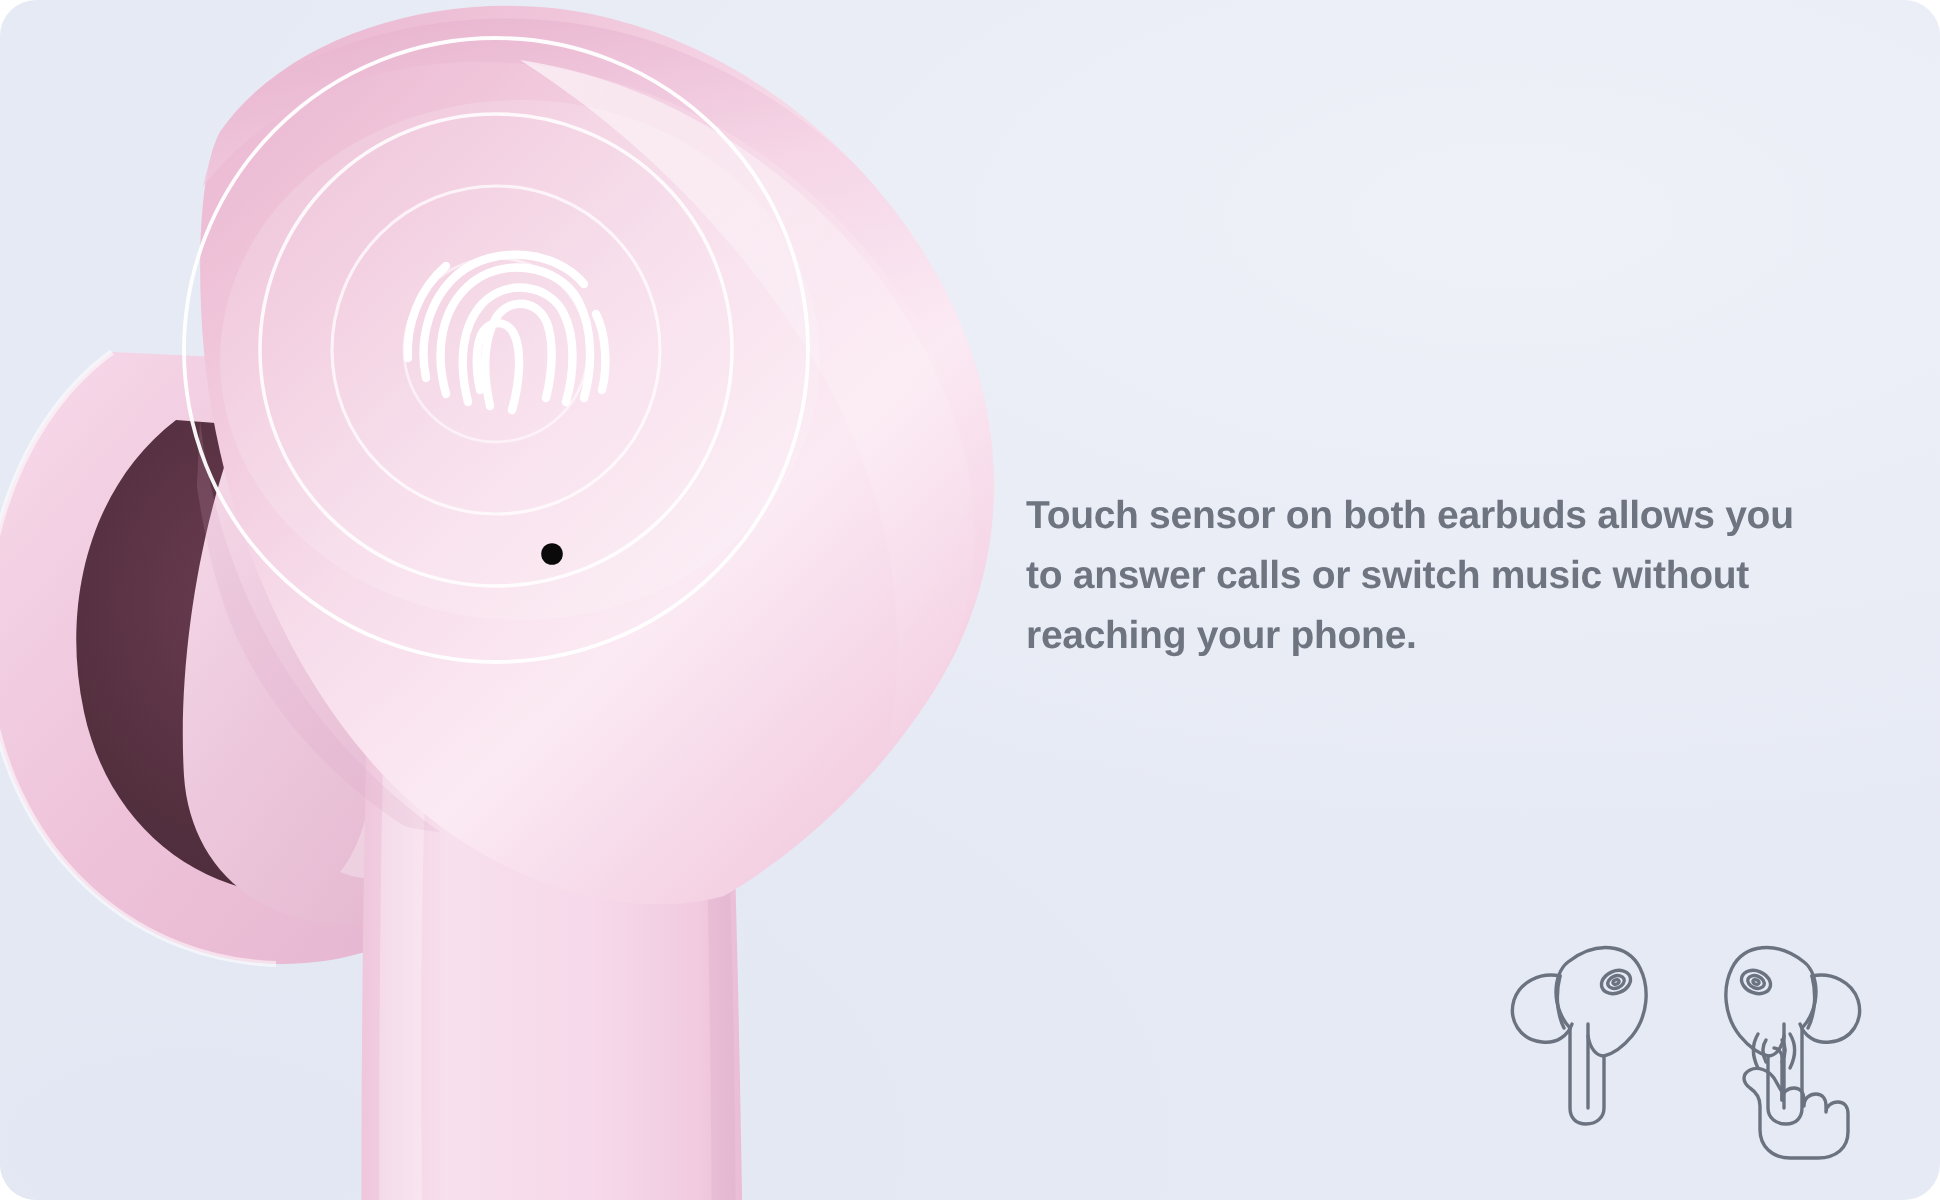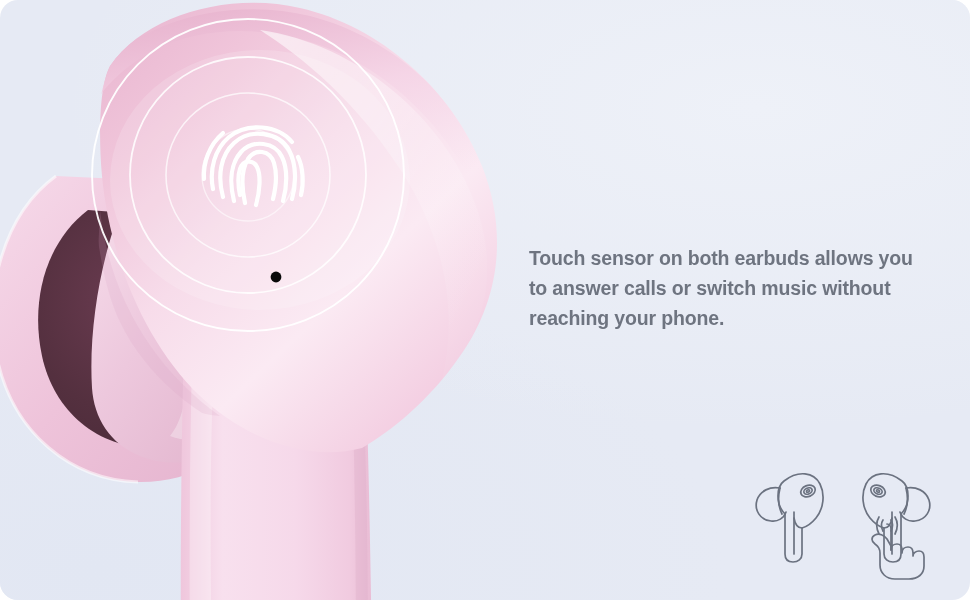--- a/index.html
+++ b/index.html
@@ -31,21 +31,21 @@
   .headline{
     margin:0;
     font-size:61px;
     line-height:64px;
     font-weight:700;
     letter-spacing:-1.2px;
     color:#0b0b0d;
     white-space:nowrap;
   }
   .subcopy{
-    margin:18px 0 0 16px;
+    margin:18px 0 0 0;
     font-size:19.5px;
     line-height:30px;
     font-weight:700;
     letter-spacing:-0.15px;
     color:#6e7480;
     max-width:404px;
   }
 
   
   .icons{position:absolute;left:748px;top:458px;width:190px;height:120px;}

